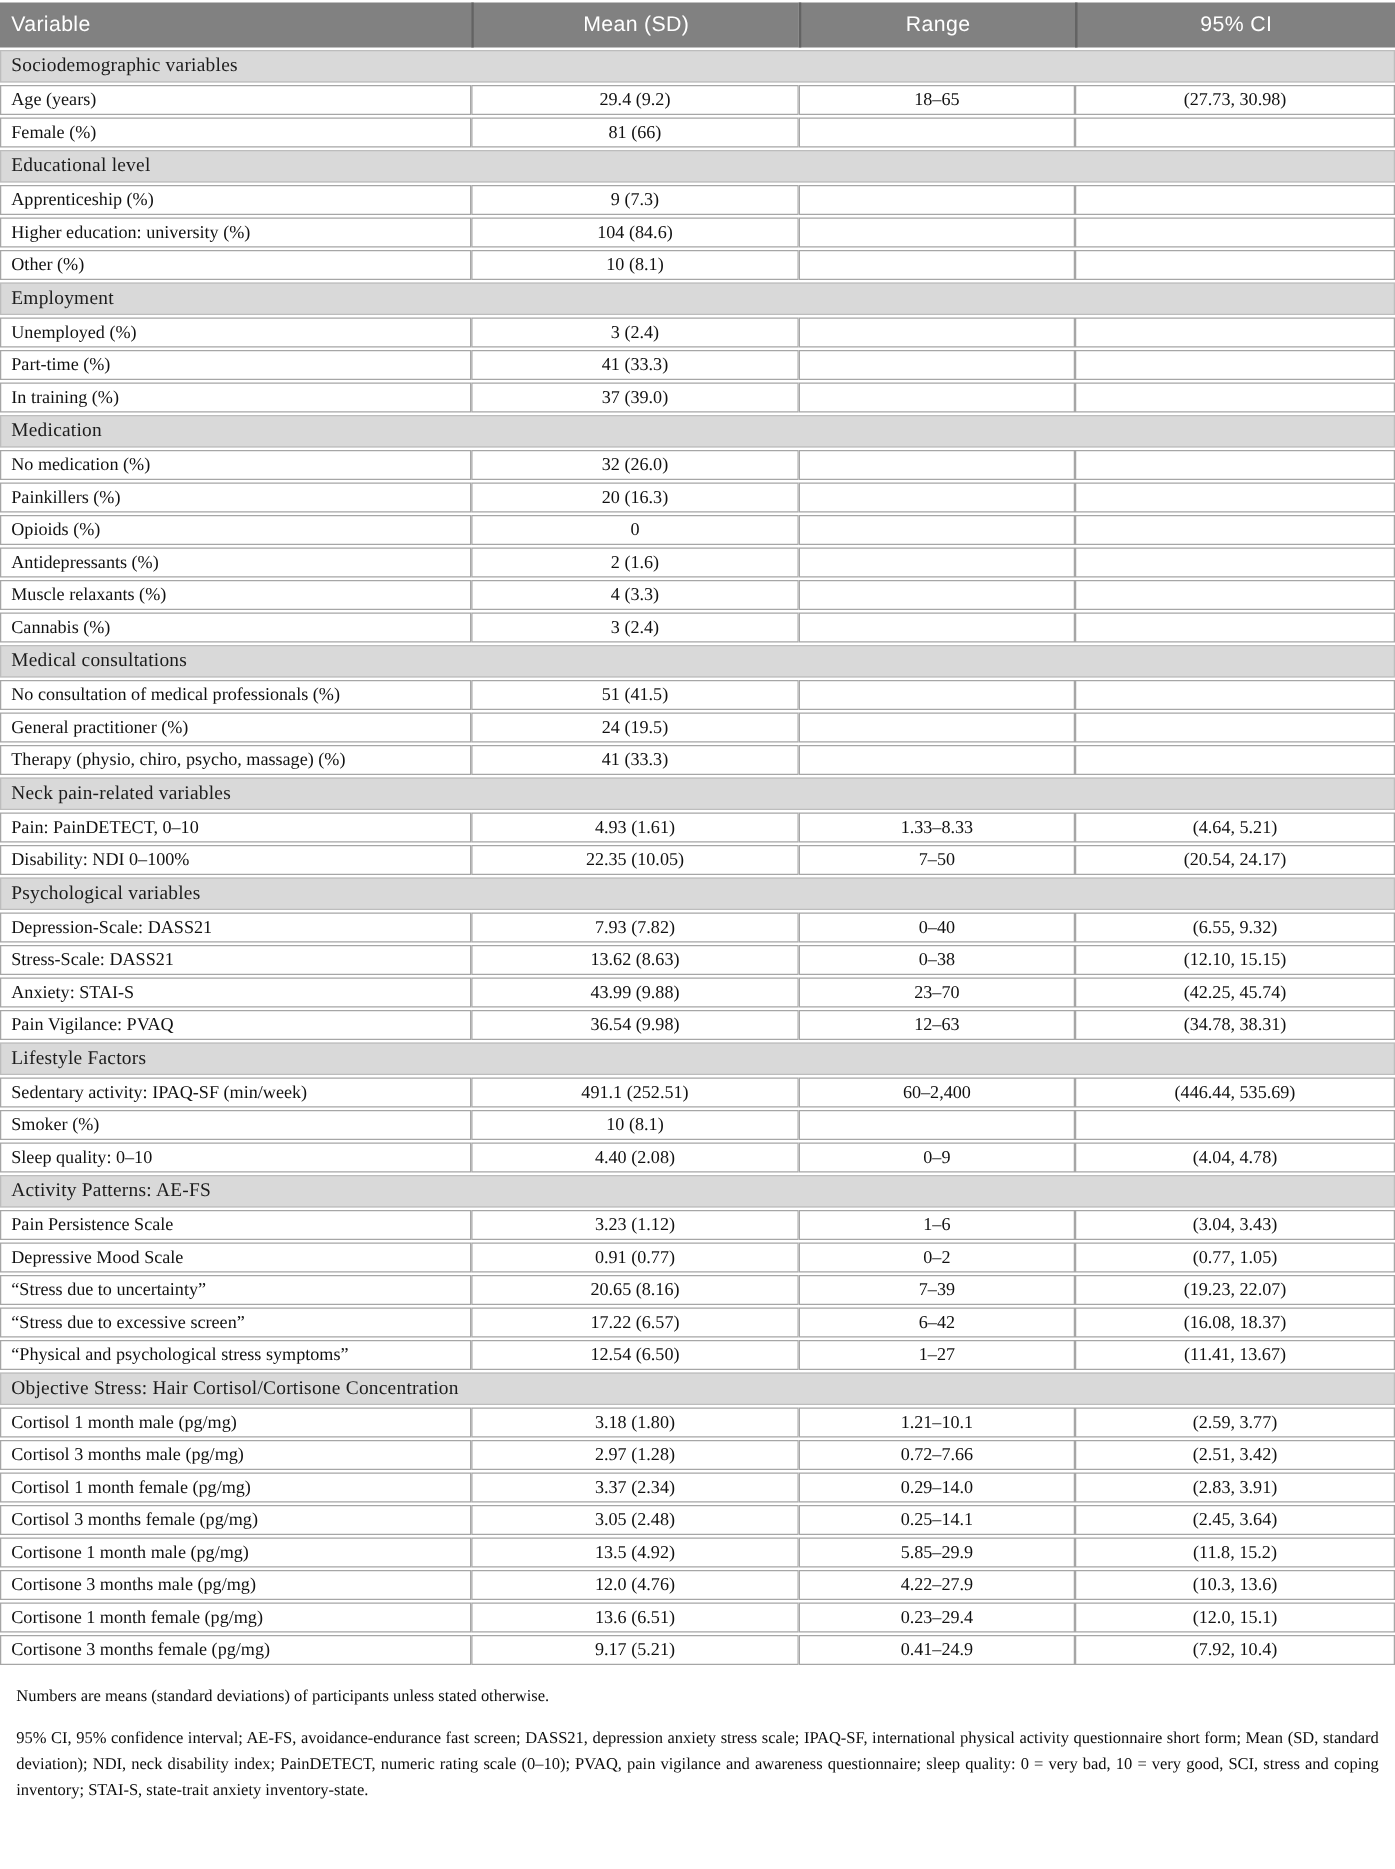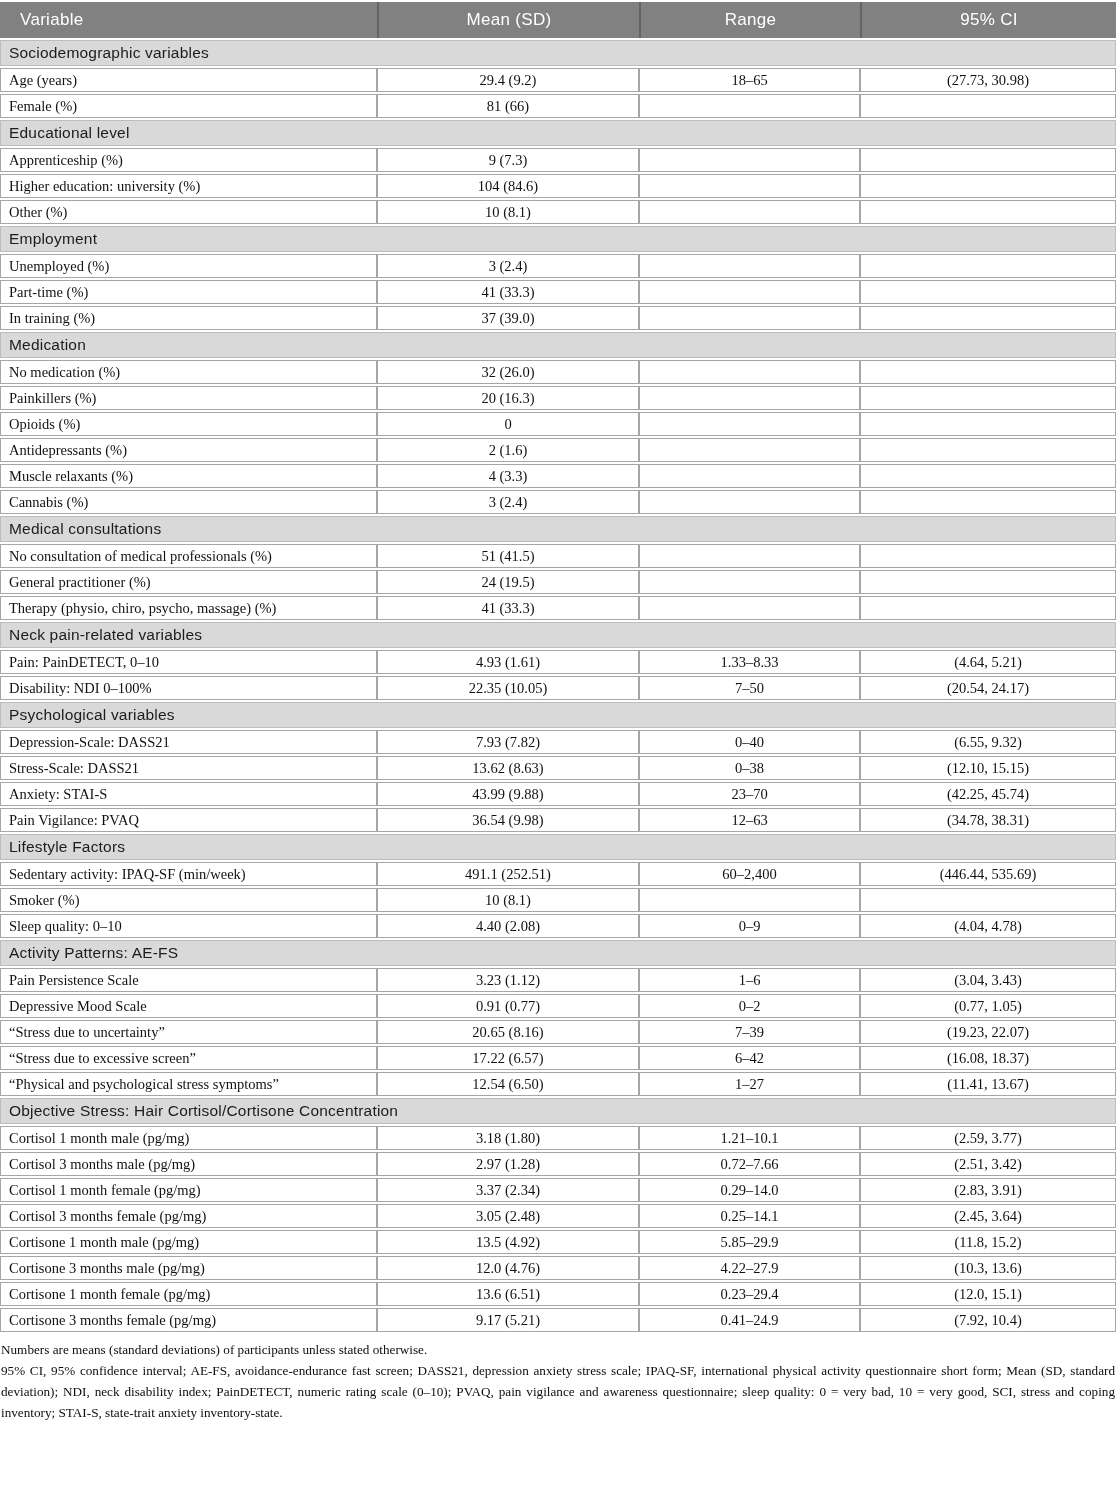--- a/index.html
+++ b/index.html
@@ -29,55 +29,55 @@
     border-collapse: separate;
     border-spacing: 0 2px;
   }
   table.stats thead th {
     background: var(--header-bg);
     color: var(--header-text);
     font-family: "Liberation Sans", sans-serif;
     font-weight: 400;
     font-size: 17px;
     height: 36px;
-    padding: 0 20px;
+    padding: 0 9px;
     vertical-align: middle;
     text-align: center;
     letter-spacing: 0.3px;
   }
   table.stats thead th.col-var { text-align: left; }
   table.stats thead th + th { border-left: 2px solid var(--header-divider); }
   table.stats tbody td {
     background: var(--row-bg);
     border: 1px solid var(--border);
     font-size: 14.5px;
     line-height: 18px;
     padding: 2px 8px;
     vertical-align: middle;
     white-space: nowrap;
     overflow: hidden;
   }
   table.stats tbody td.c { text-align: center; }
   table.stats tbody tr.section td {
     background: var(--section-bg);
     border: 1px solid var(--section-border);
-    font-family: Liberation Sans, sans-serif;
+    font-family: Liberation Serif, serif;
     font-size: 15.5px;
     line-height: 18px;
     color: #1c1c1c;
     padding: 3px 8px;
     letter-spacing: 0.2px;
   }
   .footnotes {
     margin: 5px 1px 0 1px;
     font-size: 13.2px;
     line-height: 21px;
     color: #0d0d0d;
   }
-  .footnotes p { margin: 0; }
+  .footnotes p { margin: 12px; }
   .footnotes p.justify { text-align: justify; }
 </style>
 </head>
 <body>
 
 <table class="stats">
   <colgroup>
     <col style="width:377px">
     <col style="width:262px">
     <col style="width:221px">

